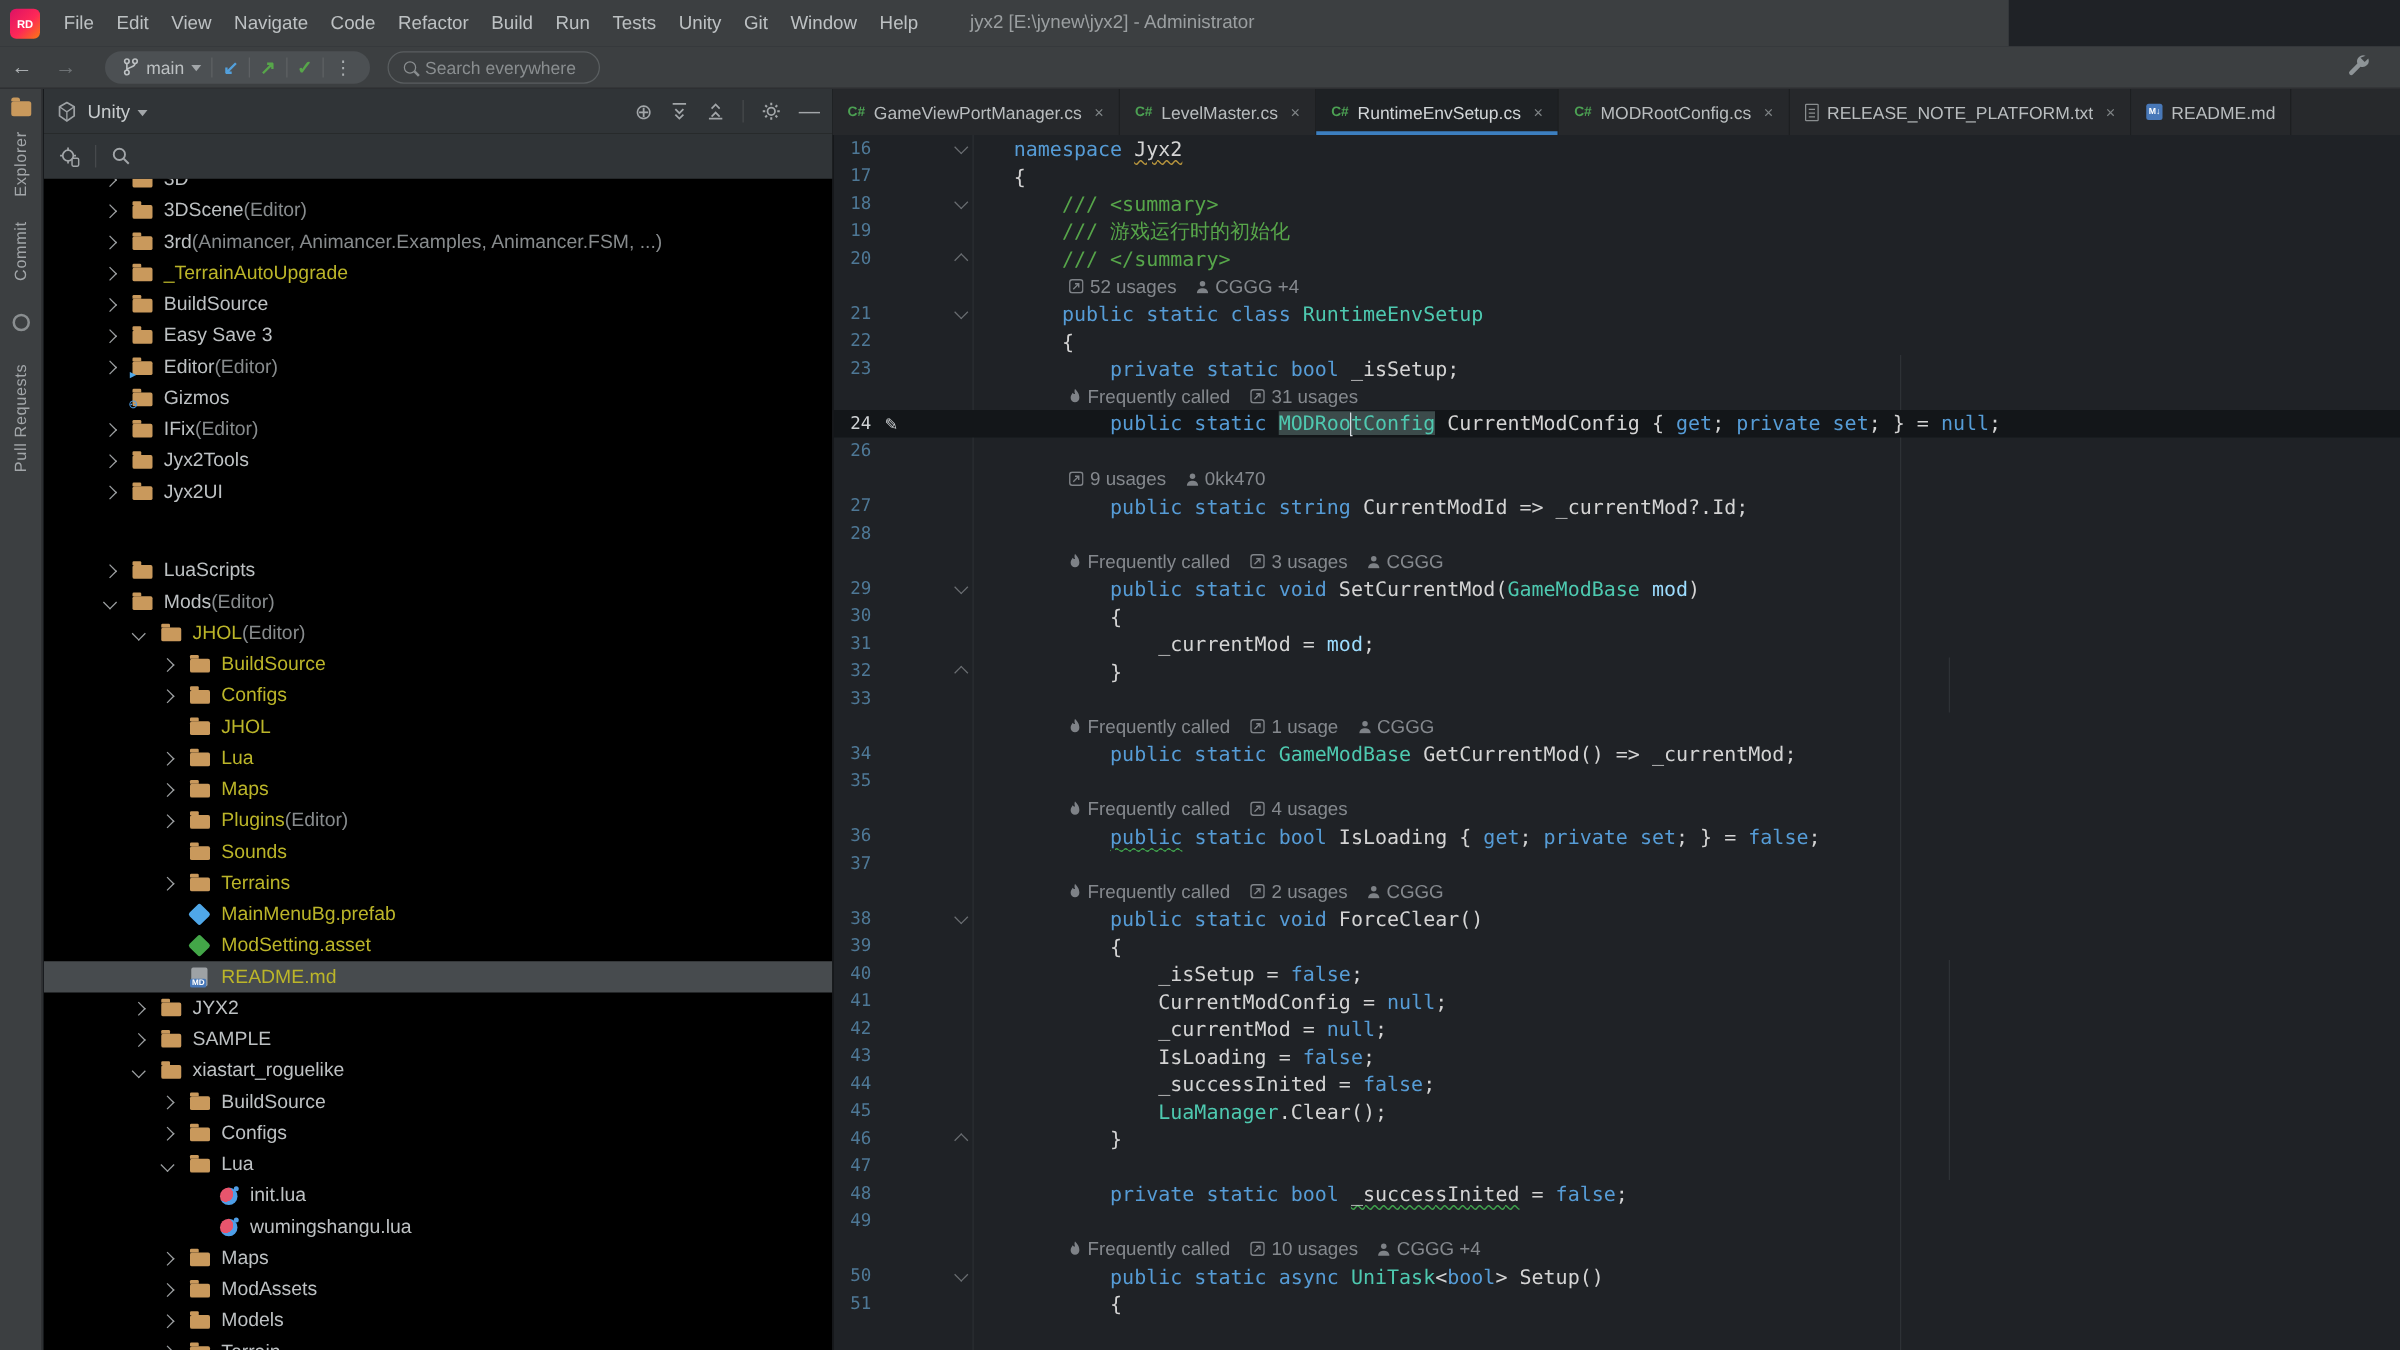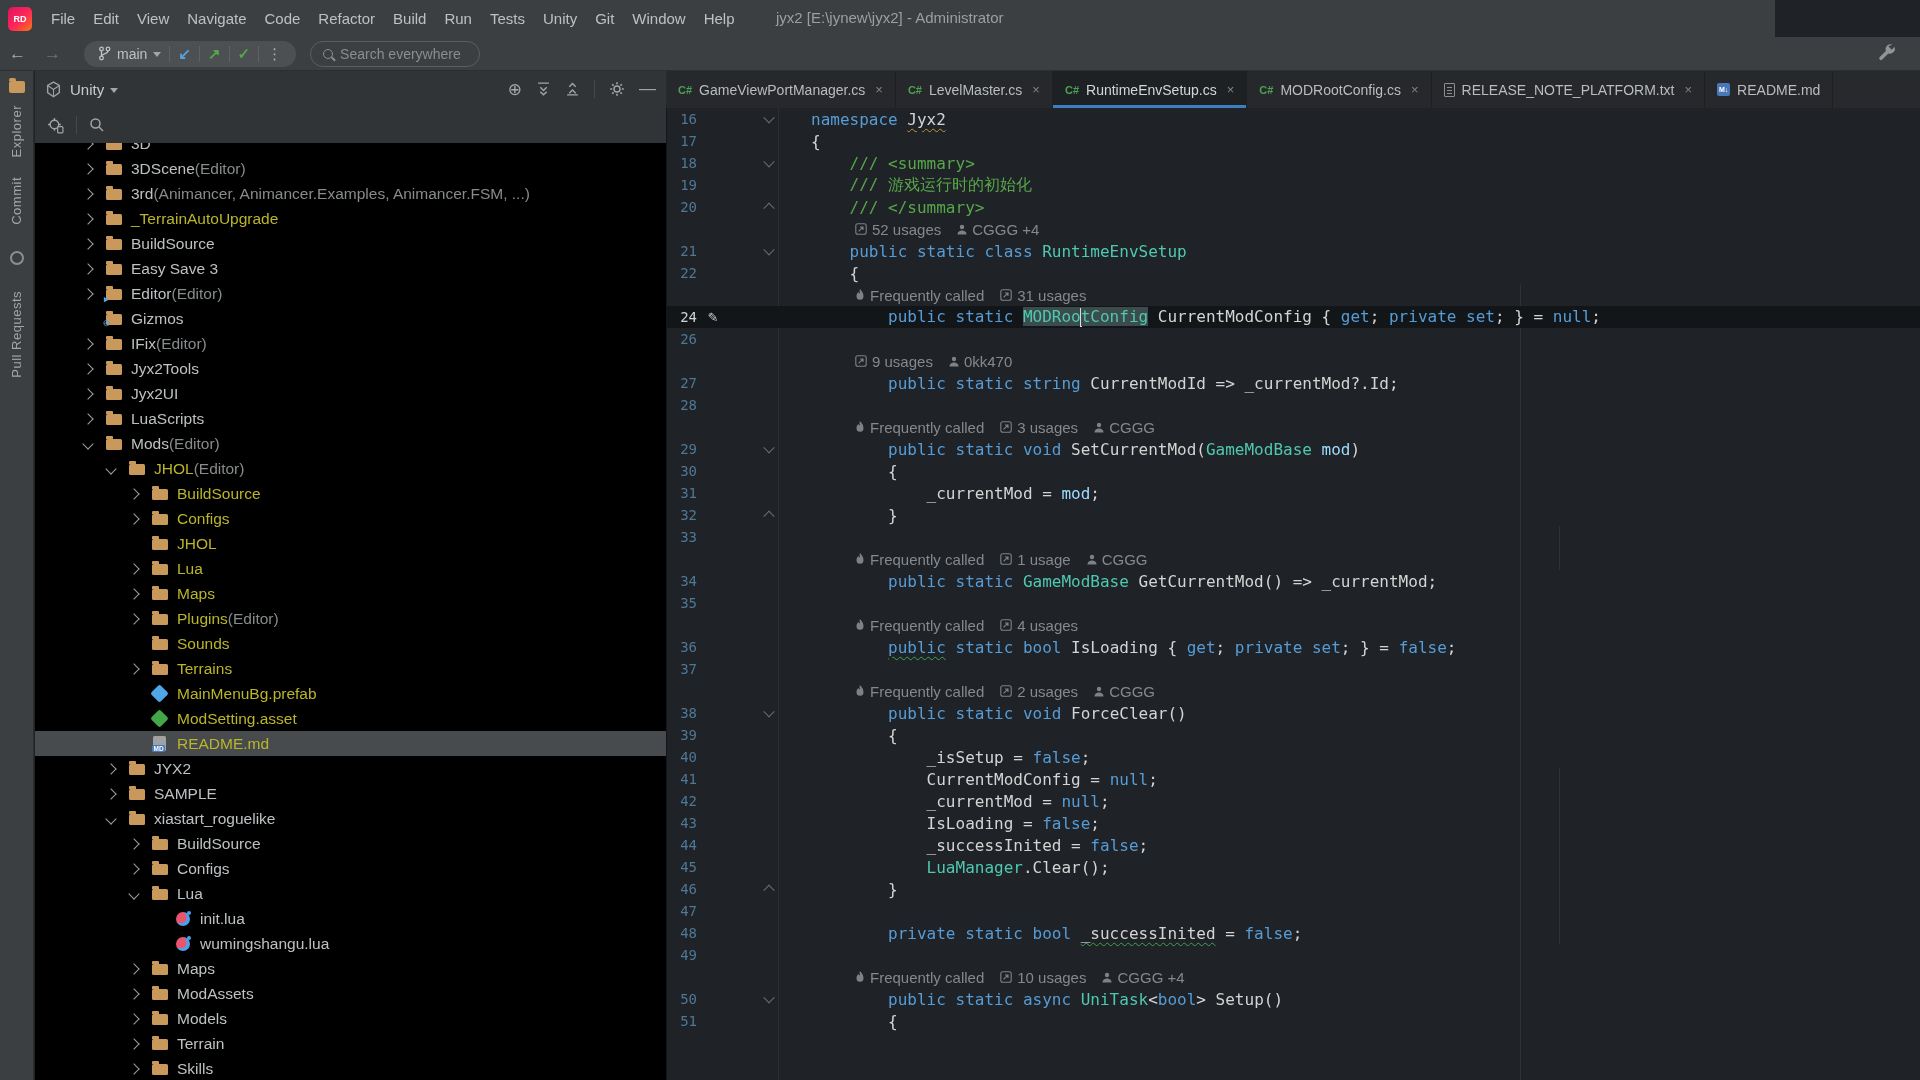--- a/index.html
+++ b/index.html
@@ -1,21 +1,21 @@
 <!DOCTYPE html>
 <html><head>
 <meta charset="utf-8">
 <style>
   * { margin:0; padding:0; box-sizing:border-box; }
   html,body { background:#1F2226; }
   #app { position:relative; width:1920px; height:1080px; overflow:hidden;
          font-family:"Liberation Sans", sans-serif; background:#1F2226; }
 
   
-  #menubar { position:absolute; left:0; top:0; width:1775px; height:37px;
+  #menubar { position:absolute; left:0; top:0; width:1607px; height:37px;
              background:#3C3F41; display:flex; align-items:center; z-index:30; }
   .logo { width:24px; height:24px; margin:0 10px 0 8px; border-radius:5px;
           background:linear-gradient(135deg,#DD1265 0%,#FE2857 55%,#F97A12 100%);
           color:#fff; font-size:9px; font-weight:bold; display:flex;
           align-items:center; justify-content:center; }
   .menu-item { color:#BDC1C3; font-size:15px; padding:4px 9px; cursor:default; }
   #win-title { position:absolute; left:776px; top:9px; color:#9B9FA1; font-size:15px; }
 
   #toolbar { position:absolute; left:0; top:37px; width:1920px; height:34px;
              background:#3C3F41; display:flex; align-items:center;
@@ -341,21 +341,21 @@
           </div>
           <div class="trow" style="padding-left: 49px;">
             <span style="width: 22px; flex: 0 0 auto; display: flex; justify-content: flex-start;">
               <span class="chev r"></span>
             </span>
             <span class="ticon">
               <span class="folder-shape"></span>
             </span>
             <span class="tlabel">Jyx2UI</span>
           </div>
-          <div class="trow" style="padding-left: 49px;">
+          <div class="trow" style="padding-left: 49px; margin-top: 38px;">
             <span style="width: 22px; flex: 0 0 auto; display: flex; justify-content: flex-start;">
               <span class="chev r"></span>
             </span>
             <span class="ticon">
               <span class="folder-shape"></span>
             </span>
             <span class="tlabel">LuaScripts</span>
           </div>
           <div class="trow" style="padding-left: 49px;">
             <span style="width: 22px; flex: 0 0 auto; display: flex; justify-content: flex-start;">
@@ -689,20 +689,26 @@
           </span>
           <span class="codetext"><span class="p">    </span><span class="k">public static class </span><span class="t">RuntimeEnvSetup</span></span>
         </div>
         <div class="crow">
           <span class="lnum">22</span>
           <span class="gico"></span>
           <span class="gfold"></span>
           <span class="codetext"><span class="p">    {</span></span>
         </div>
         <div class="crow">
+          <span class="lnum">23</span>
+          <span class="gico"></span>
+          <span class="gfold"></span>
+          <span class="codetext"><span class="p">        </span><span class="k">private static bool </span><span class="p">_isSetup;</span></span>
+        </div>
+        <div class="crow">
           <span class="lnum"></span>
           <span class="gico"></span>
           <span class="gfold"></span>
           <div class="inlay">
             <span class="inlay-part">
               <svg class="ic" width="10" height="12" viewBox="0 0 10 12">
                 <path d="M5 0 C6.5 2 8.5 3.5 8.5 7.2 A3.5 3.6 0 0 1 1.5 7.2 C1.5 5.2 2.5 4.6 3.1 3.1 C3.9 4.1 4.3 4.6 5.1 4.1 C4.3 2.6 4.6 1.5 5 0 Z" fill="#7E8287"></path>
               </svg>
               <span>Frequently called</span>
             </span>

